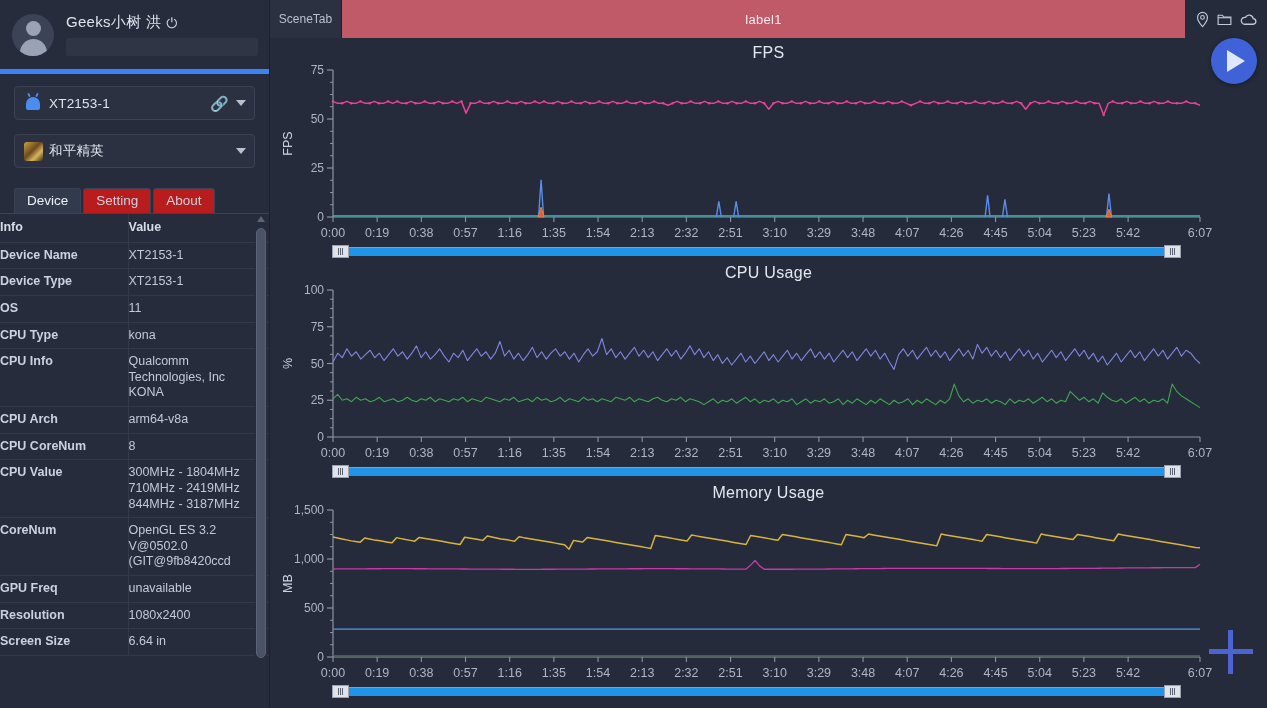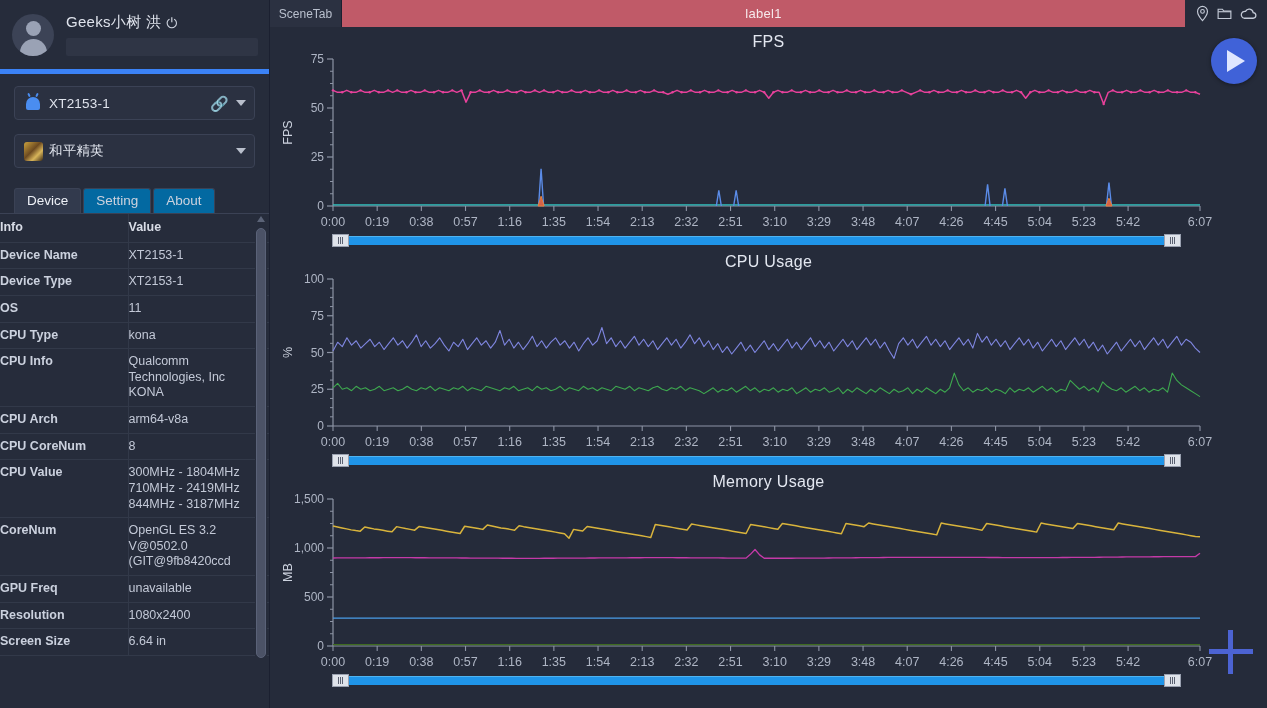--- a/index.html
+++ b/index.html
@@ -77,21 +77,21 @@
     position: absolute; left: 1px; top: 1px;
   }
   .sel-text { font-size: 13.5px; color: #dfe3ec; flex: 1; letter-spacing: .2px; }
   .link-icon { width: 18px; margin-right: 8px; color: #4a8df0; font-size: 15px; line-height: 1; }
   .caret { width: 0; height: 0; border-left: 5px solid transparent; border-right: 5px solid transparent;
            border-top: 6px solid #b9bfcc; }
 
   .tabs { display: flex; padding: 0 14px; gap: 2px; margin-top: 2px; }
   .tab {
     padding: 4px 12px 5px 12px; font-size: 13.5px;
-    background: #0369a1; border: 1px solid #3b4255; border-bottom: none;
+    background: #b91c1c; border: 1px solid #3b4255; border-bottom: none;
     border-radius: 3px 3px 0 0; color: #ccd2de;
   }
   .tab.active { background: #323a4d; color: #eef1f7; }
 
   .table-wrap { flex: 1; position: relative; overflow: hidden; border-top: 1px solid #3b4255; }
   table.info { width: 100%; border-collapse: collapse; table-layout: fixed; }
   table.info th, table.info td {
     font-size: 12.5px; text-align: left; padding: 5px 8px 5px 0;
     vertical-align: top; color: #c5cbd8; line-height: 1.25;
   }
@@ -113,21 +113,21 @@
     border-bottom: 6px solid #5b6377;
   }
   .vscroll .thumb {
     position: absolute; top: 14px; left: 1px; width: 10px; height: 430px;
     background: #4b5266; border-radius: 5px; border: 1px solid #5a6278;
   }
 
   
   .main { flex: 1; height: 708px; background: #252b3a; position: relative; }
 
-  .topbar { height: 27px; display: flex; align-items: stretch; background: #252b3a; }
+  .topbar { height: 38px; display: flex; align-items: stretch; background: #252b3a; }
   .scene-tab {
     width: 72px; display: flex; align-items: center; justify-content: center;
     font-size: 12px; color: #b9c0ce; background: #2b3141;
     border-right: 1px solid #1b2030;
   }
   .label-tab {
     flex: 1; background: #c05a68; color: #f6e9ec;
     display: flex; align-items: center; justify-content: center;
     font-size: 13px; letter-spacing: .3px;
   }

